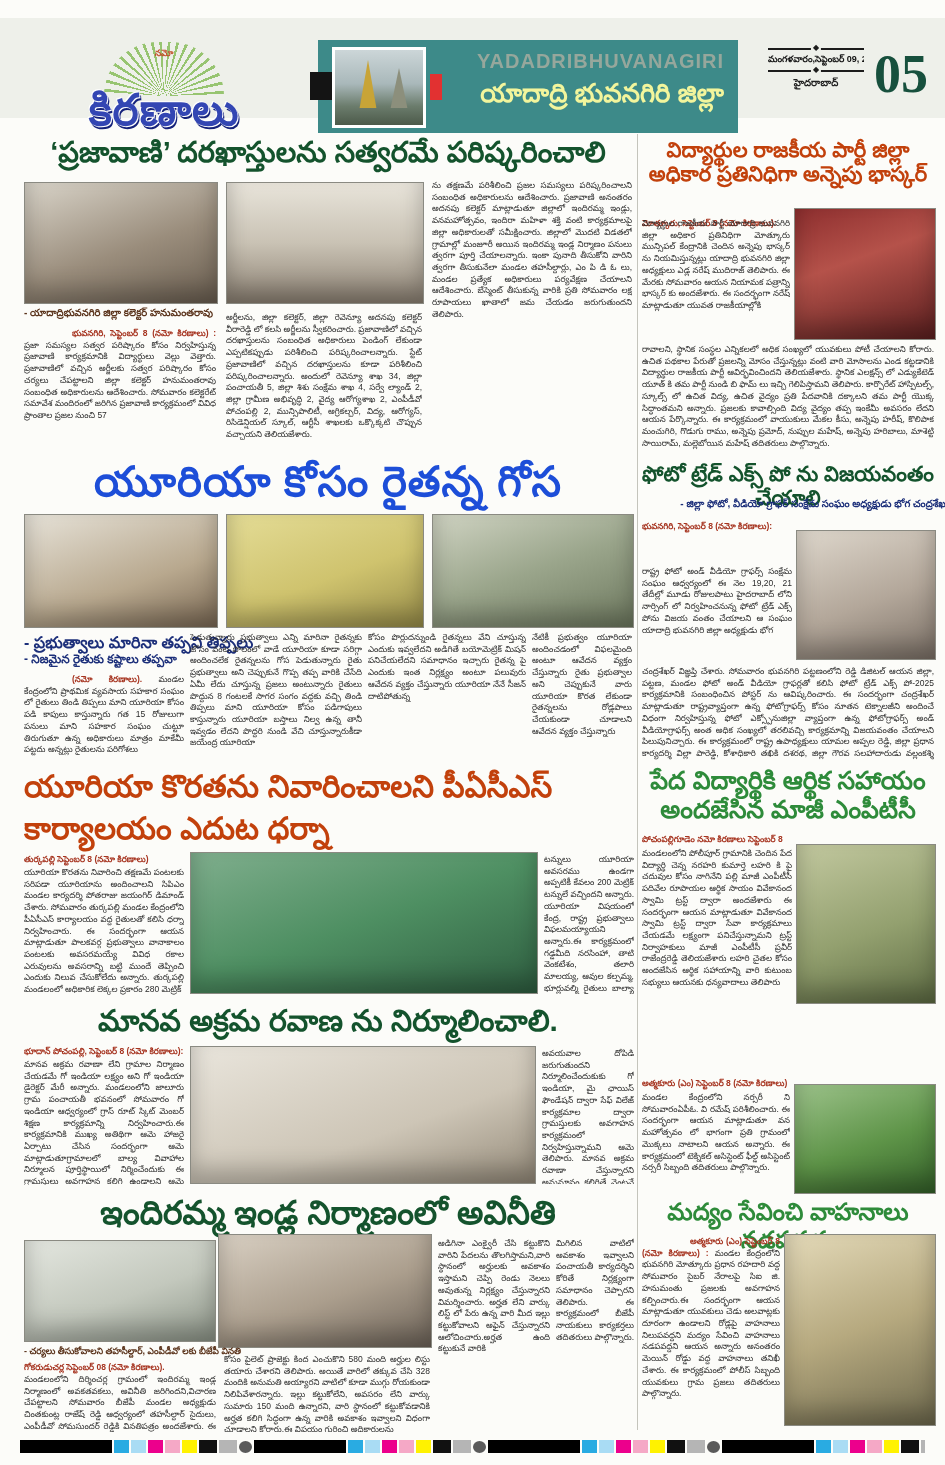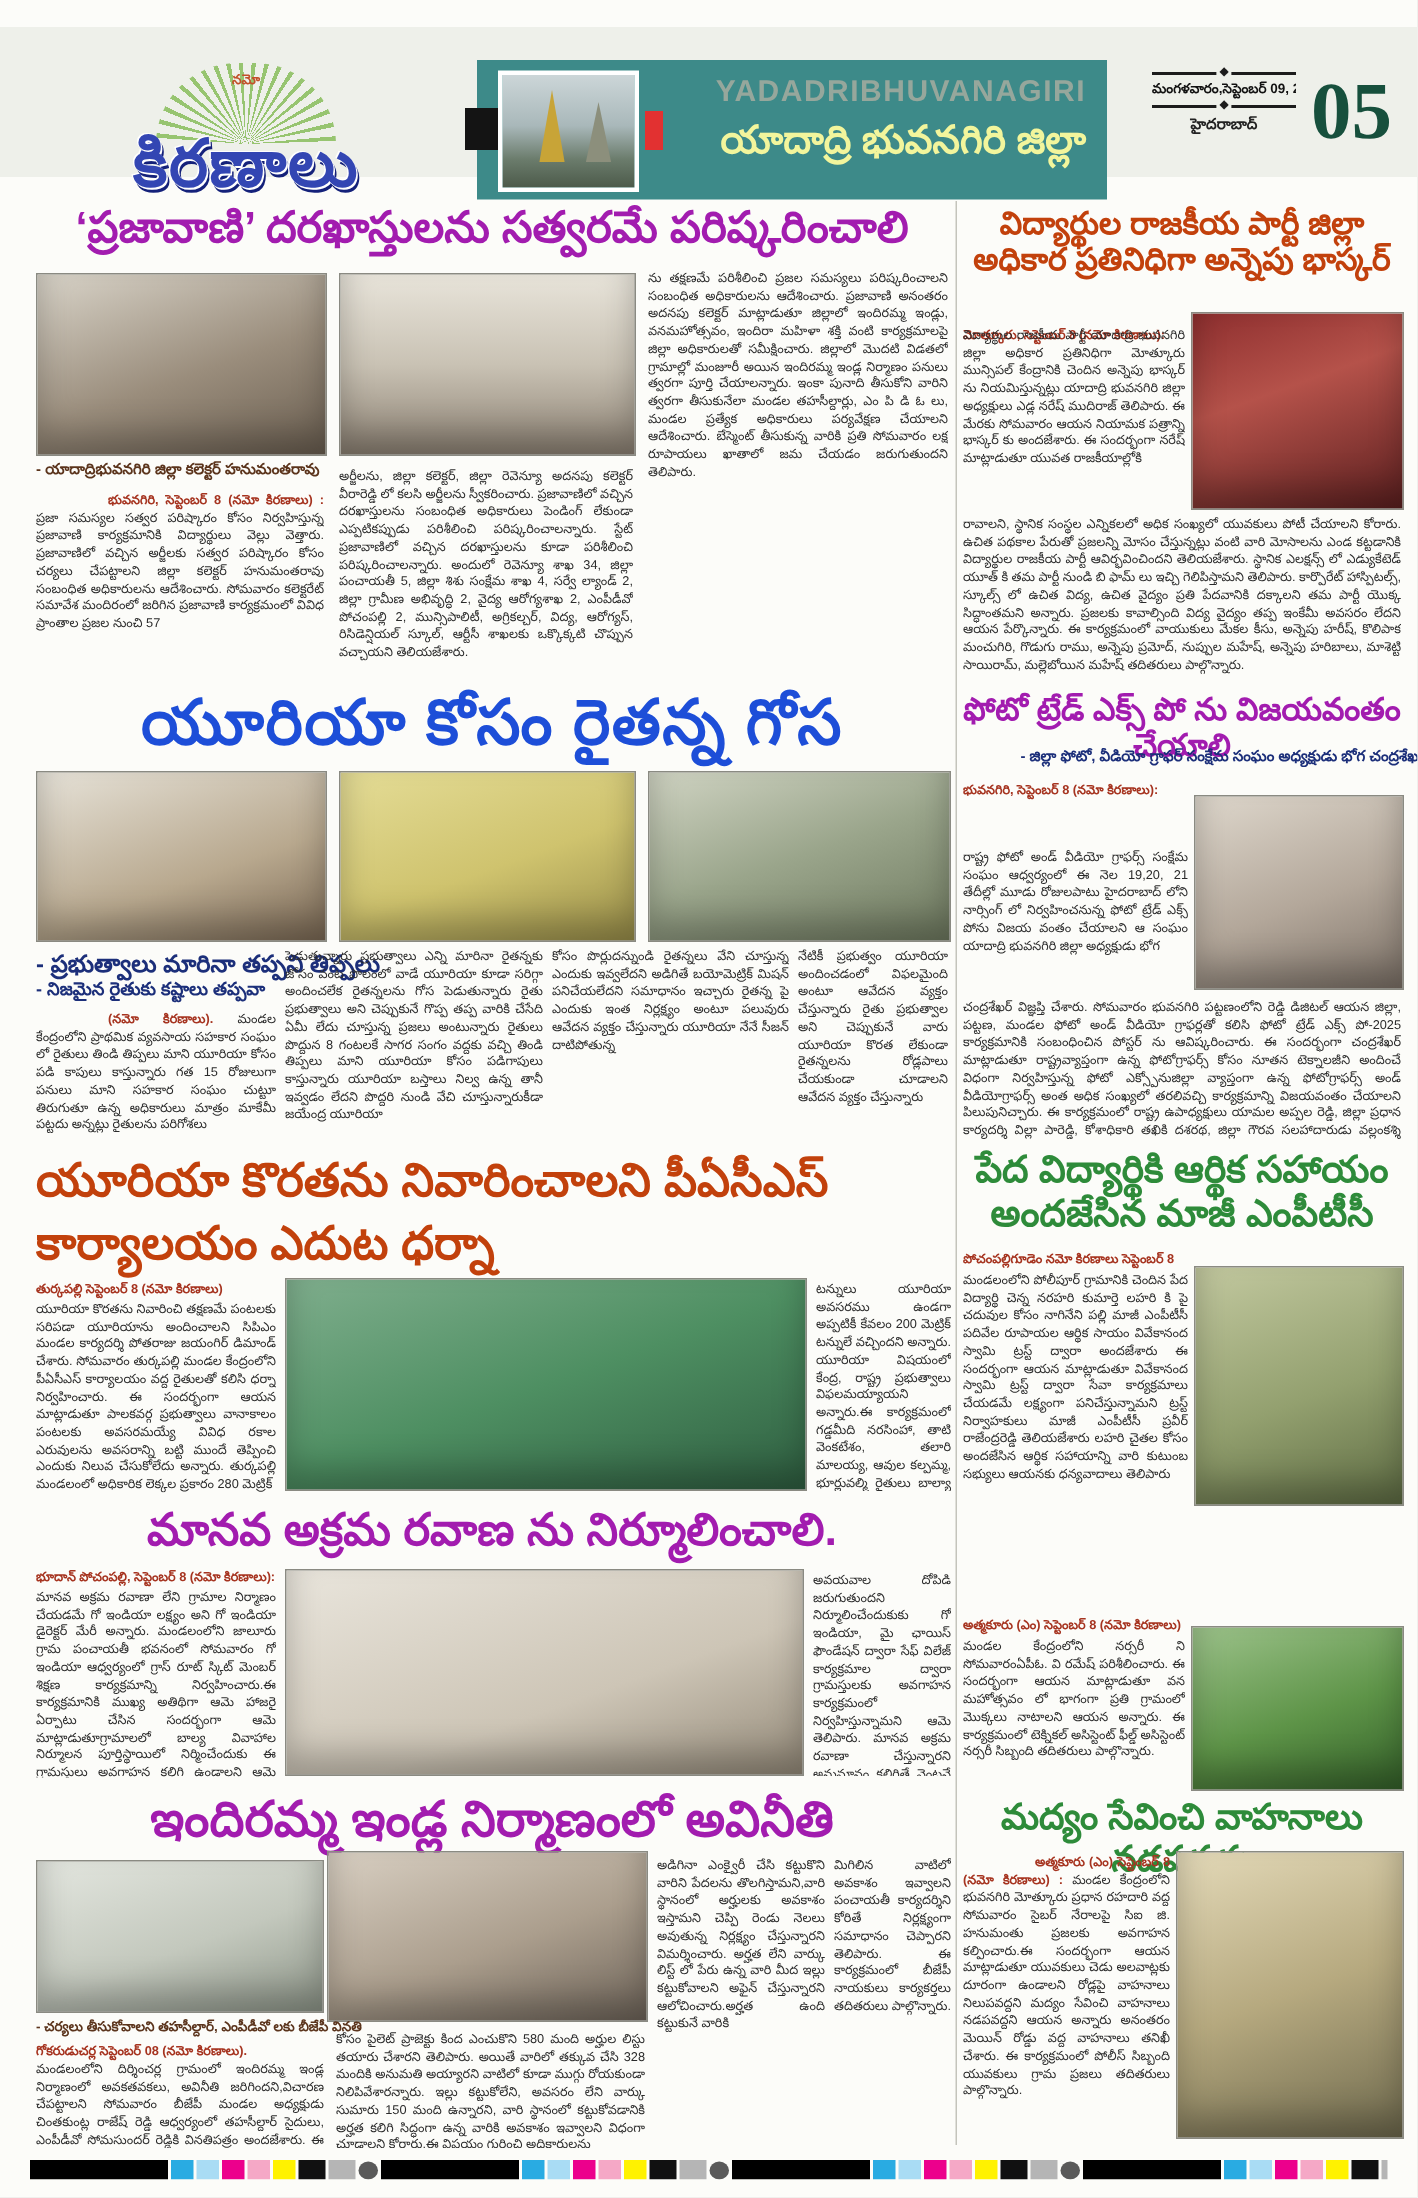--- a/index.html
+++ b/index.html
@@ -27,21 +27,21 @@
   .b-te{font-size:26px;font-weight:800;color:#f2f59c;margin-top:6px;line-height:1.2;}
   .dateblock{left:768px;top:30px;width:96px;height:60px;}
   .rule{height:2px;background:#1c1c1c;position:relative;}
   .rule .orn{position:absolute;left:50%;top:-5px;transform:translateX(-50%);font-size:8px;color:#1c1c1c;background:#eef0ea;padding:0 2px;}
   .date-text{font-size:9px;font-weight:bold;color:#111;text-align:center;padding:4px 0;white-space:nowrap;overflow:hidden;}
   .city-text{font-size:10px;font-weight:bold;color:#222;text-align:center;padding-top:5px;}
   .pagenum{left:864px;top:24px;width:74px;height:64px;font-family:"Liberation Serif",serif;font-size:54px;font-weight:700;
            color:#17503d;text-align:center;line-height:64px;}
   
   .headline{font-weight:800;text-align:center;line-height:1.15;}
-  .hl-red{color:#a21caf;}
+  .hl-red{color:#14532d;}
   .hl-blue{color:#c2410c;}
   .hl-magenta{color:#1d4ed8;}
   .hl-green{color:#2e8b3a;}
   .hl-orange{color:#ee7b1d;}
   .subhead{font-weight:bold;color:#1c2f7a;}
   .dateline{color:#a63420;font-weight:bold;font-size:8.5px;}
   .dl-inline{color:#a63420;font-weight:bold;padding-left:48px;}
   .caption{font-weight:bold;color:#5b341c;font-size:10px;}
   .body-text{font-size:8.5px;line-height:1.38;text-align:justify;color:#2b2b2b;overflow:hidden;}
   .photo{border:1px solid #8a8a82;box-shadow:inset 0 -14px 22px rgba(0,0,0,.25);}

